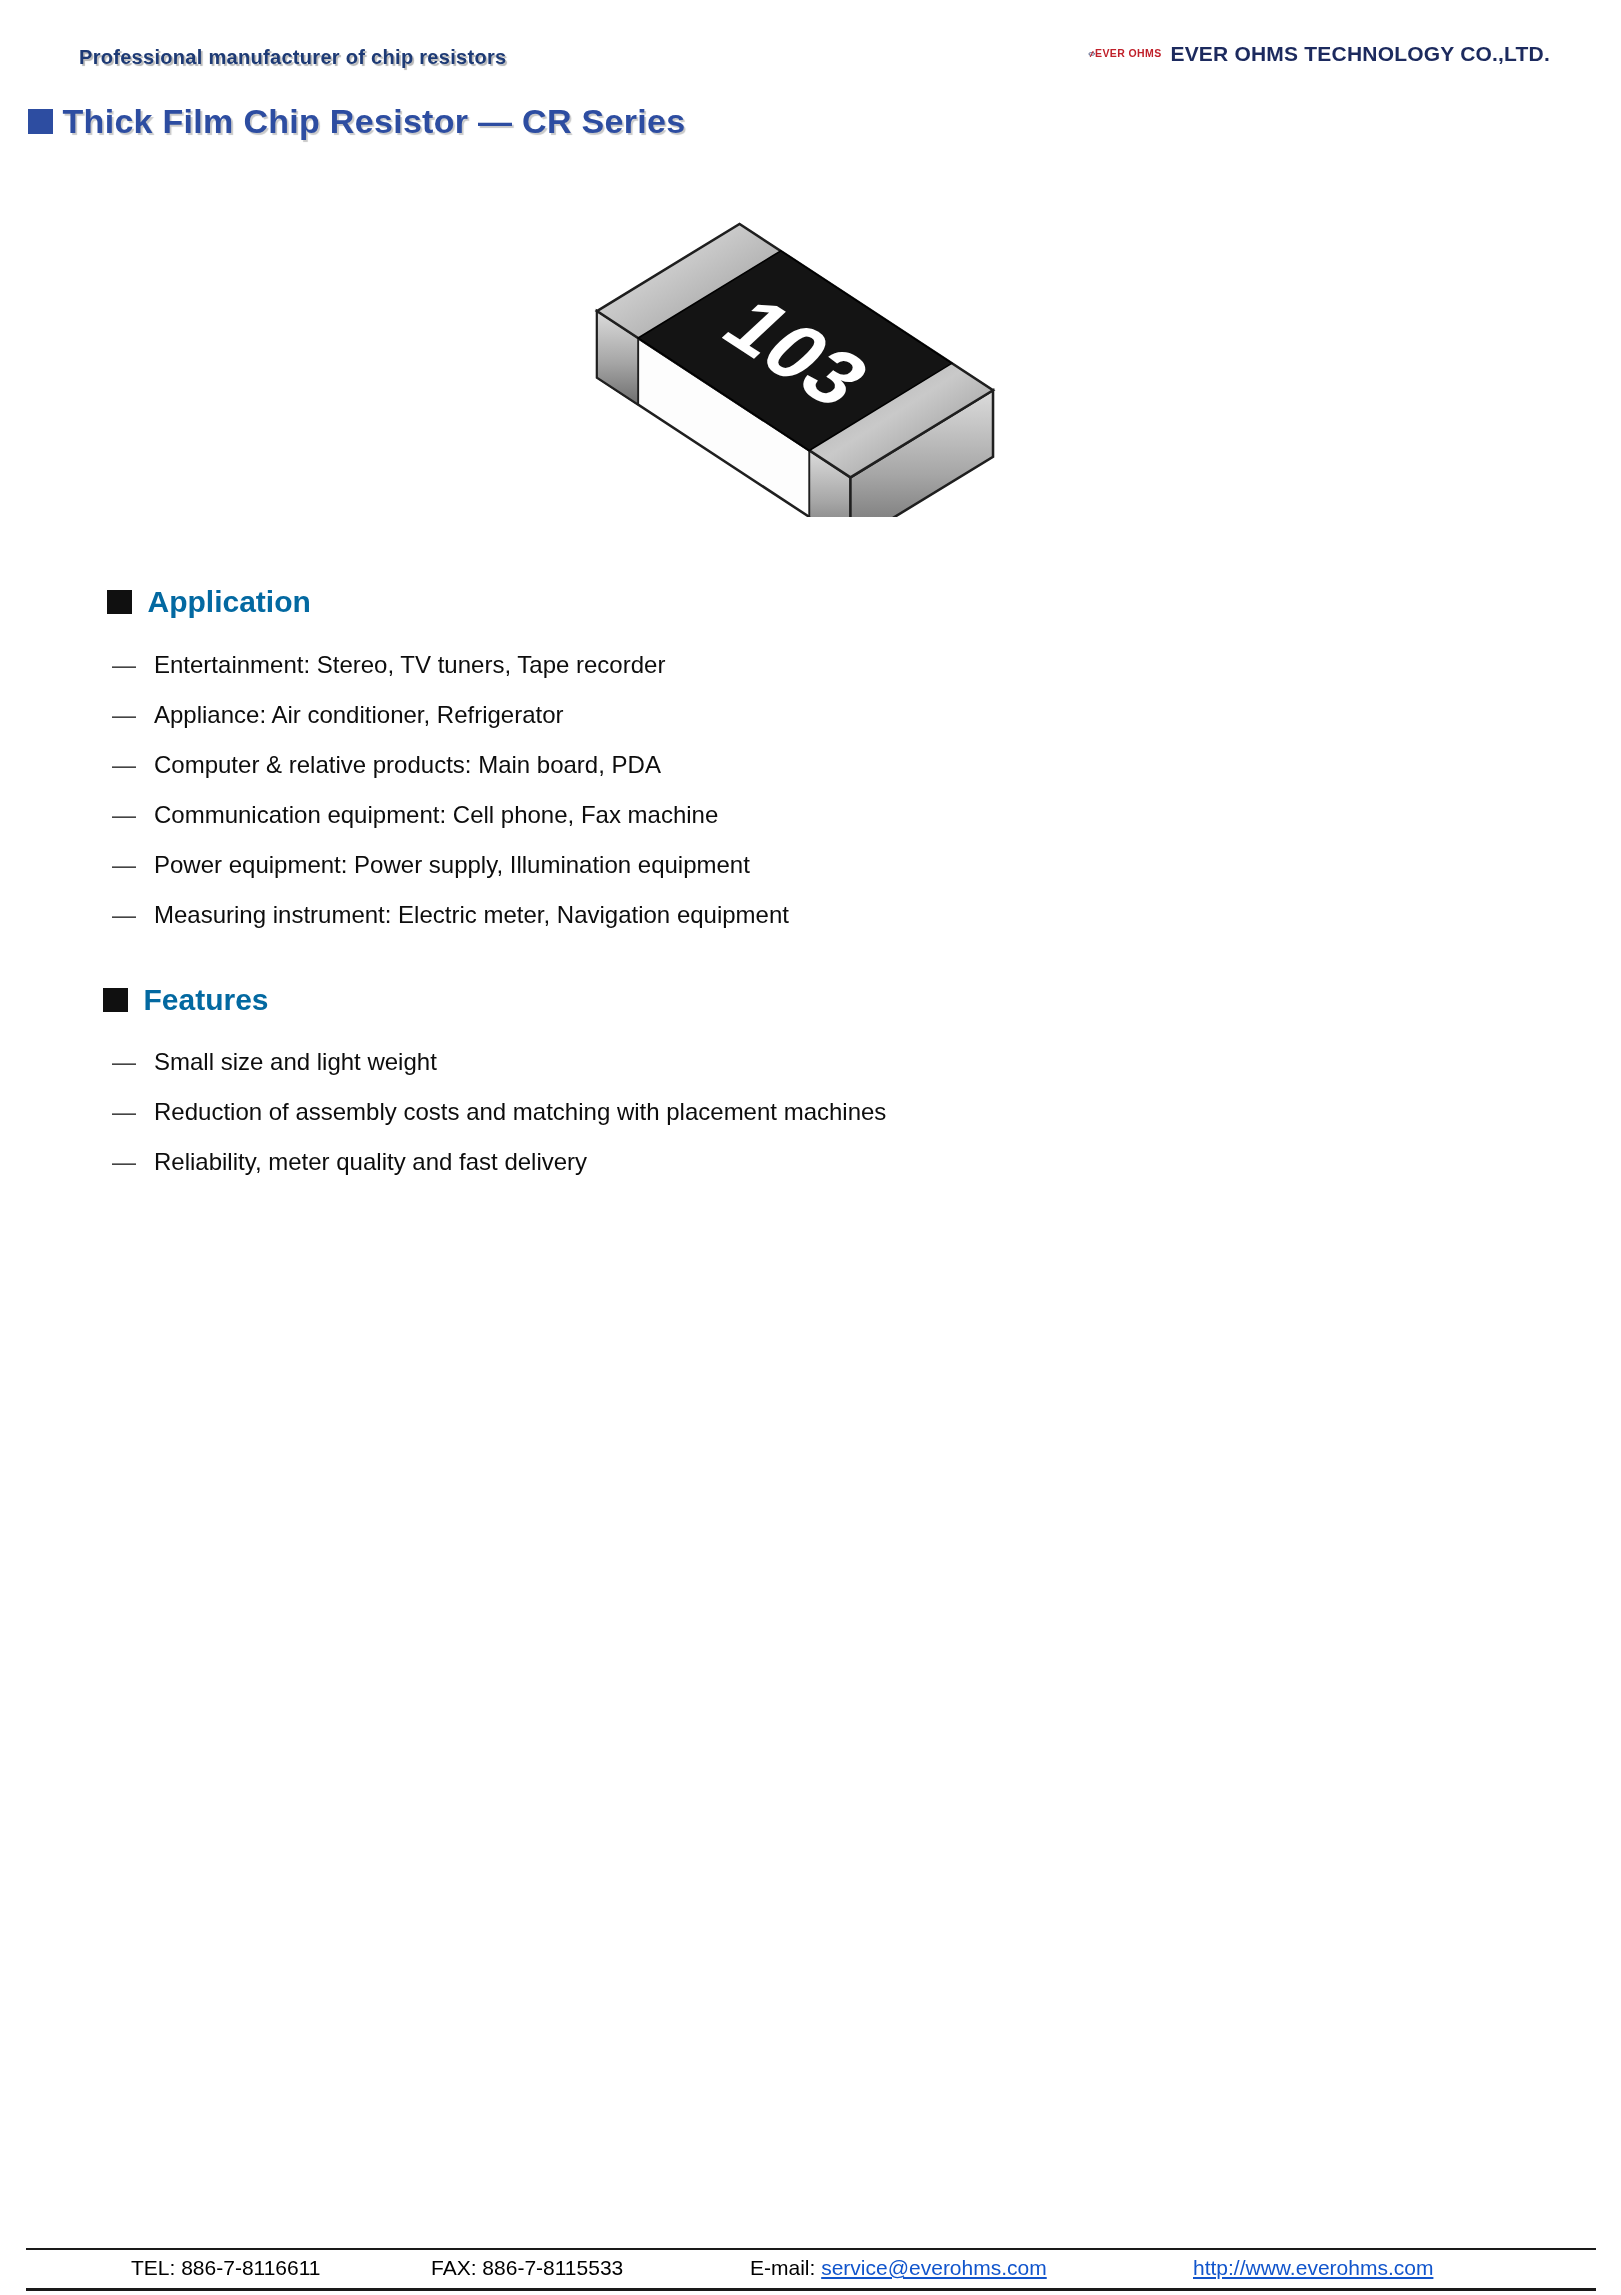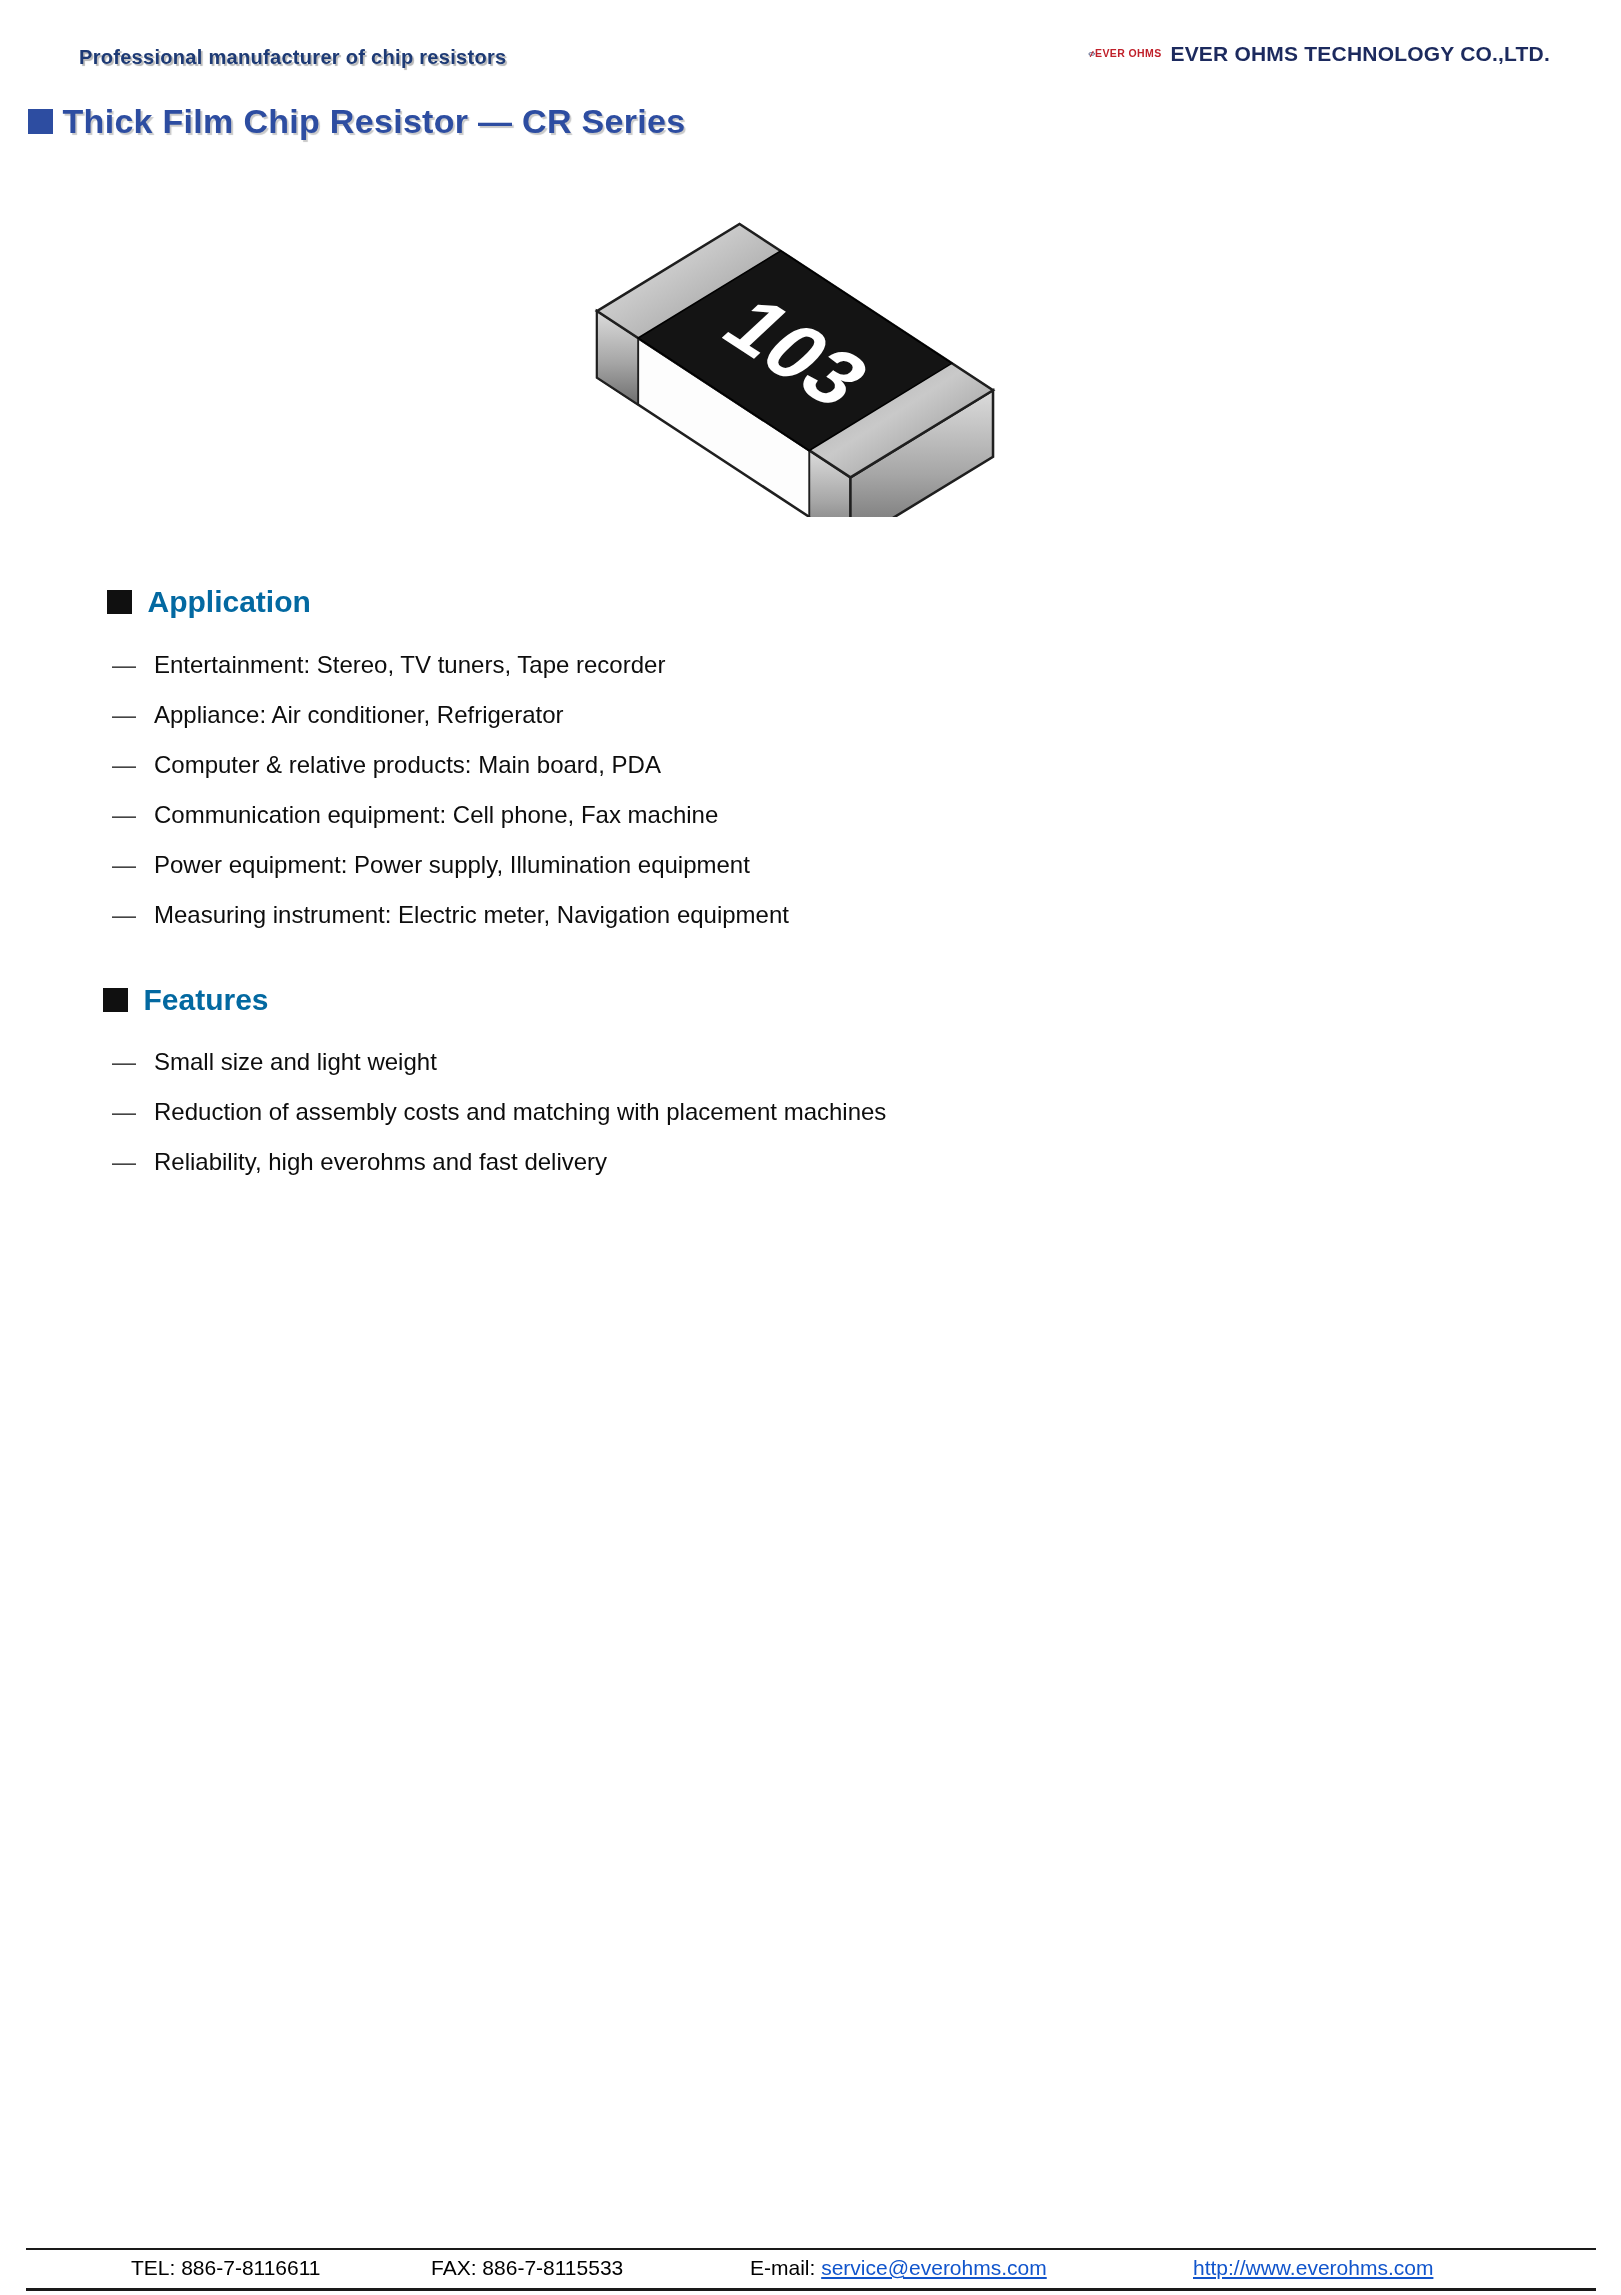--- a/index.html
+++ b/index.html
@@ -174,21 +174,21 @@
   <li class="item">
     <span class="dash">—</span>
     <span class="item-text">Small size and light weight</span>
   </li>
   <li class="item">
     <span class="dash">—</span>
     <span class="item-text">Reduction of assembly costs and matching with placement machines</span>
   </li>
   <li class="item">
     <span class="dash">—</span>
-    <span class="item-text">Reliability, high everohms and fast delivery</span>
+    <span class="item-text">Reliability, meter quality and fast delivery</span>
   </li>
 </ul>
 
 <div class="footer-rule-top"></div>
 
 <span class="footer-item f-tel">TEL: 886-7-8116611</span>
 <span class="footer-item f-fax">FAX: 886-7-8115533</span>
 <span class="footer-item f-email">
   <span>E-mail:</span>
   <a class="link">service@everohms.com</a>

